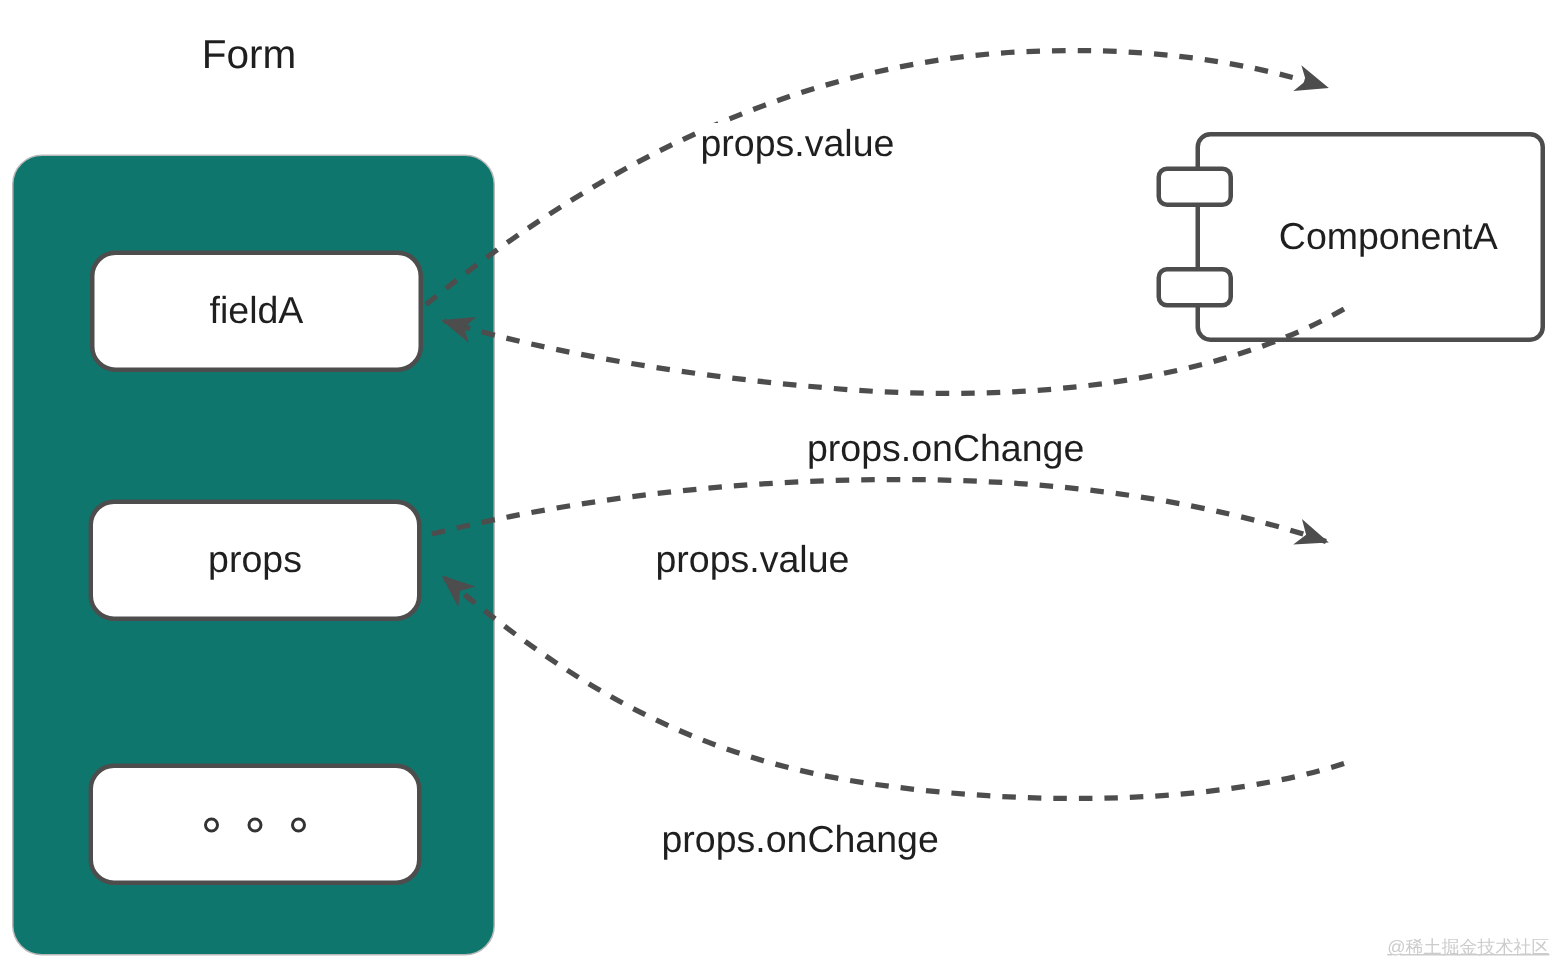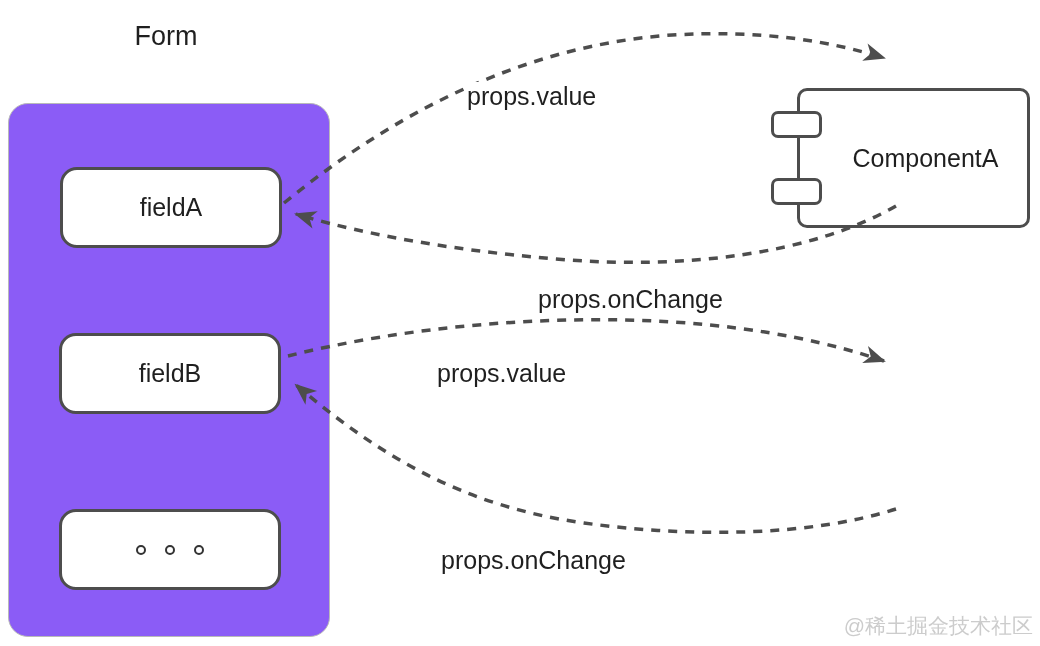--- a/index.html
+++ b/index.html
@@ -21,21 +21,21 @@
     text-align: center;
     font-size: 27px;
     font-weight: 500;
     color: #1f1f1f;
   }
 
   .form-box {
     position: absolute;
     left: 8px; top: 103px;
     width: 322px; height: 534px;
-    background: #8b5cf6;
+    background: #0f766e;
     border: 1.5px solid #b9b9b9;
     border-radius: 20px;
   }
 
   .field {
     position: absolute;
     width: 222px; height: 81px;
     background: #ffffff;
     border: 3.5px solid #4d4d4d;
     border-radius: 17px;
@@ -103,38 +103,39 @@
     margin-top: 44px;
   }
   .label-value-a    { left: 464px; top: 38px; }
   .label-onchange-a { left: 535px; top: 241px; }
   .label-value-b    { left: 434px; top: 315px; }
   .label-onchange-b { left: 438px; top: 502px; }
 
   .watermark {
     position: absolute;
     right: 7px; bottom: 6px;
-    font-size: 21px;
+    font-size: 12px;
     color: #cccccc;
     z-index: 7;
+    text-decoration: underline;
   }
 </style>
 </head>
 <body>
 
 <div class="canvas">
 
   <div class="form-title">Form</div>
 
   <div class="form-box">
     <div class="field field-a">
       <span>fieldA</span>
     </div>
     <div class="field field-b">
-      <span>fieldB</span>
+      <span>props</span>
     </div>
     <div class="field field-dots">
       <span class="dots-row">
         <span class="dot"></span>
         <span class="dot"></span>
         <span class="dot"></span>
       </span>
     </div>
   </div>
 

